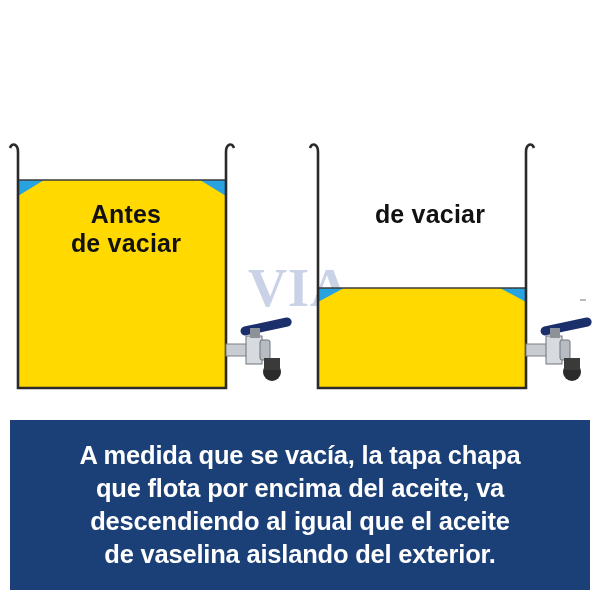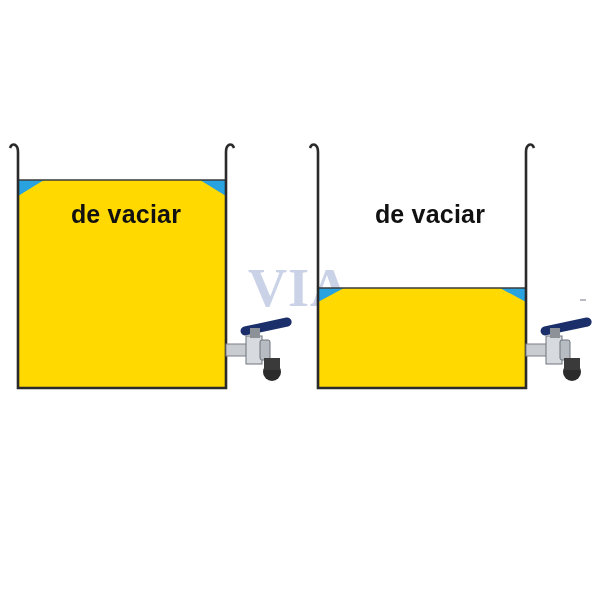--- a/index.html
+++ b/index.html
@@ -149,22 +149,31 @@
           <rect x="560" y="340" width="10" height="20" rx="2" fill="#b7bcc3" stroke="#6f747c" stroke-width="1"></rect>
           <circle cx="572" cy="372" r="9" fill="#2b2b2b"></circle>
           <rect x="564" y="358" width="16" height="12" fill="#3a3a3a"></rect>
           <rect x="540" y="322" width="52" height="9" rx="4.5" fill="#1b2f6b" transform="rotate(-12 566 326)"></rect>
           <rect x="550" y="328" width="10" height="10" fill="#8d9298"></rect>
         </g>
       </g>
     </svg>
 
     <div class="tank-label" id="label-left">
+      <div>Antes</div>
       <div>de vaciar</div>
     </div>
 
     <div class="tank-label" id="label-right">
       <div>de vaciar</div>
     </div>
   </div>
 
+  <div class="caption-band">
+    <div class="caption-text">
+      <span>A medida que se vacía, la tapa chapa</span>
+      <span>que flota por encima del aceite, va</span>
+      <span>descendiendo al igual que el aceite</span>
+      <span>de vaselina aislando del exterior.</span>
+    </div>
+  </div>
 
 </div>
 
 </body></html>

